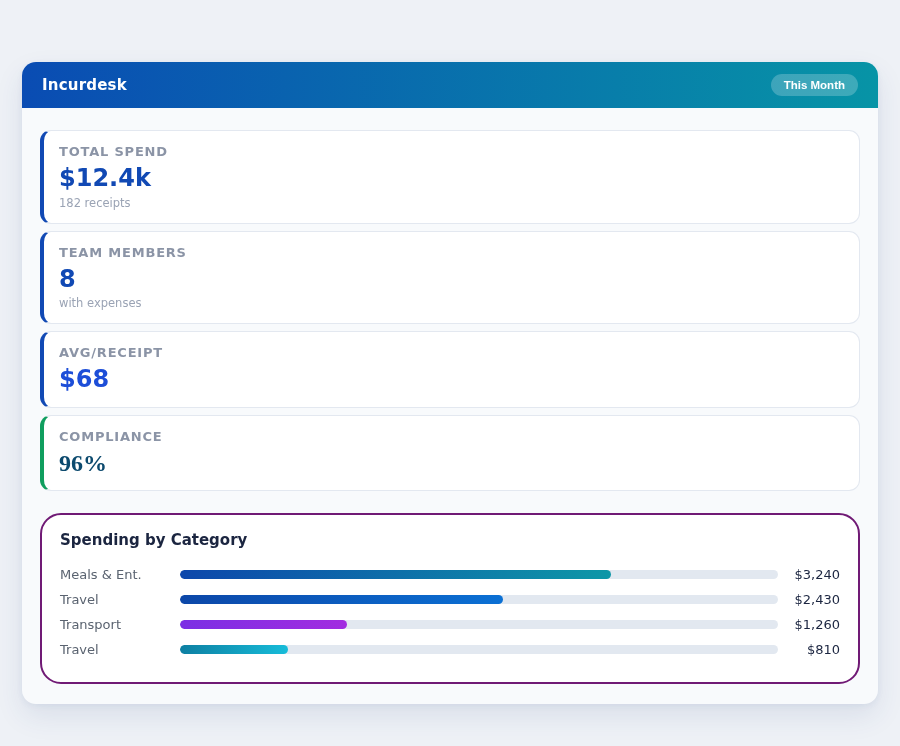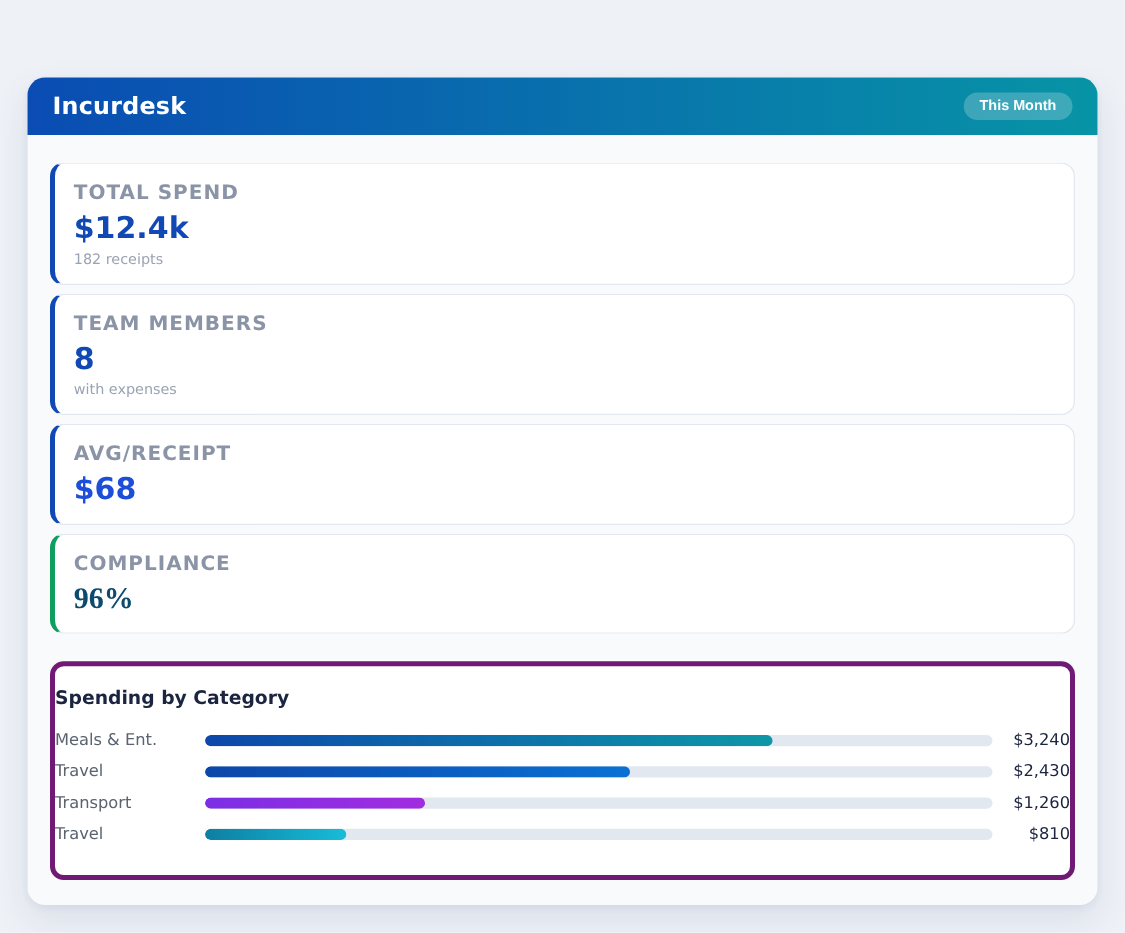--- a/index.html
+++ b/index.html
@@ -19,21 +19,21 @@
   .app-header {
     height: 46px;
     border-radius: 14px 14px 0 0;
     display: flex;
     align-items: center;
     justify-content: space-between;
     padding: 0 20px;
   }
   .app-title {
     color: #ffffff;
-    font-size: 19px;
+    font-size: 15px;
     font-weight: bold;
     letter-spacing: 0.2px;
   }
   .badge {
     background: rgba(255,255,255,0.22);
     color: #ffffff;
     font-size: 11.5px;
     font-weight: bold;
     padding: 5px 13px;
     border-radius: 999px;
@@ -43,41 +43,41 @@
   .content { padding: 22px 18px 20px; }
   .stat-card {
     background: #ffffff;
     border: 1px solid #e3e8f0;
     border-left-width: 4px;
     border-radius: 11px;
     padding: 13px 17px 13px 15px;
     margin-bottom: 7px;
   }
   .stat-label {
-    font-size: 16px;
+    font-size: 13px;
     font-weight: bold;
     letter-spacing: 0.8px;
     color: #8b94a6;
     margin-bottom: 6px;
   }
   .stat-value {
     font-size: 24px;
     font-weight: bold;
     line-height: 1.15;
   }
   .stat-sub {
     font-size: 11.5px;
     color: #9aa3b4;
     margin-top: 3px;
   }
   .chart-card {
     background: #ffffff;
-    border: 4px solid #701a75;
-    border-radius: 11px;
-    padding: 16px 0 20px;
+    border: 2px solid #701a75;
+    border-radius: 21px;
+    padding: 16px 18px 20px;
     margin-top: 22px;
   }
   .chart-title {
     font-size: 15px;
     font-weight: bold;
     color: #1b2540;
     margin-bottom: 13px;
   }
   .chart-row {
     display: grid;

